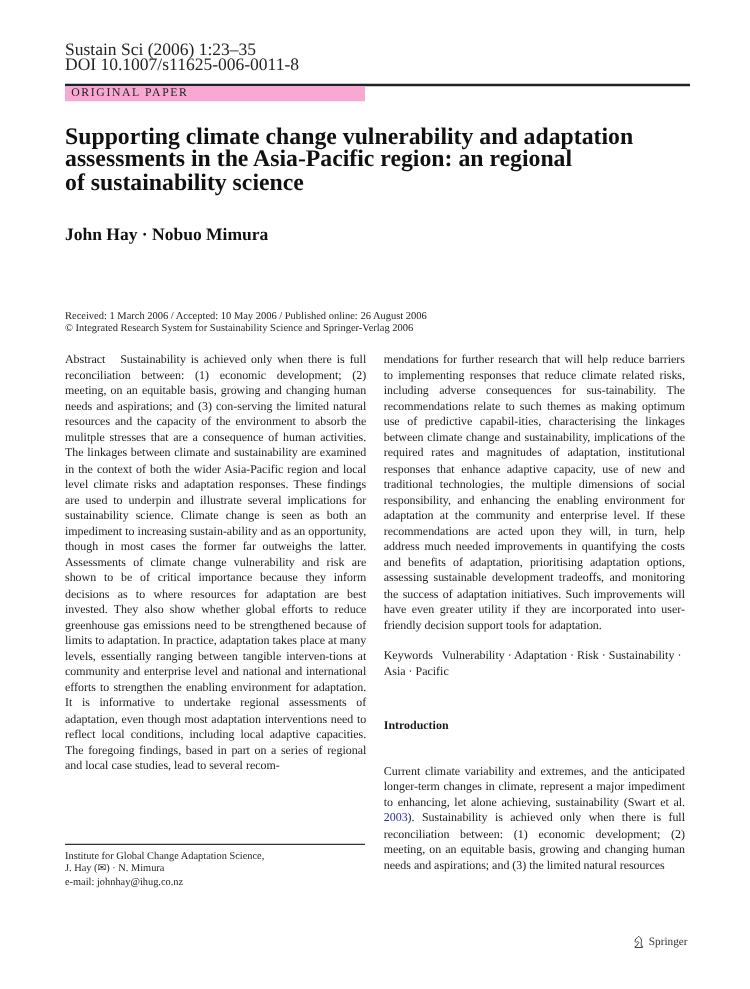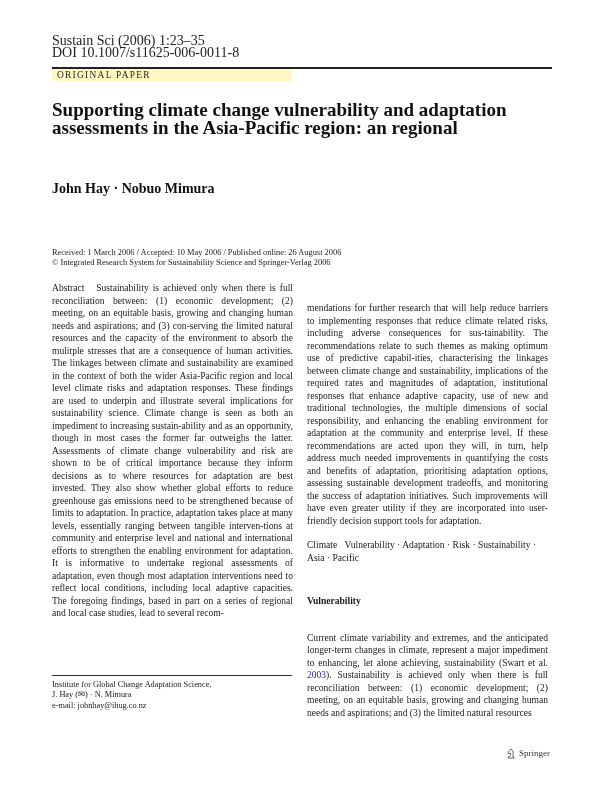--- a/index.html
+++ b/index.html
@@ -3,31 +3,31 @@
 <meta charset="utf-8">
 <style>
   html, body { margin: 0; padding: 0; background: #ffffff; }
   body { width: 600px; height: 791px; position: relative; overflow: hidden;
          font-family: "Liberation Serif", "DejaVu Serif", serif; color: #1a1a1a; }
   .abs { position: absolute; }
   .journal-line { left: 52px; font-size: 14px; line-height: 11px; color: #222; }
   #journal-ref { top: 35px; }
   #doi { top: 47px; }
   .top-rule { left: 52px; top: 67px; width: 500px; height: 1.5px; background: #222; }
-  .banner { left: 52px; top: 68.5px; width: 240px; height: 12.5px; background: #fef9c3;
+  .banner { left: 52px; top: 68.5px; width: 240px; height: 12.5px; background: #f9a8d4;
             font-size: 9.4px; letter-spacing: 1.3px; line-height: 12.5px; padding-left: 5px;
             box-sizing: border-box; color: #222; }
   .title { left: 52px; top: 101px; width: 470px; font-weight: bold; font-size: 19px;
            line-height: 18.3px; color: #111; }
   .authors { left: 52px; top: 181px; font-weight: bold; font-size: 14px; color: #111; text-align: center; }
   .history { left: 52px; top: 248px; font-size: 8.4px; line-height: 10px; color: #222; width: 460px; }
   .col { width: 241px; font-size: 9.55px; line-height: 12.5px; text-align: justify; color: #1a1a1a; }
   .col p { margin: 0; }
   .col-left { left: 52px; top: 282px; }
-  .col-right { left: 307px; top: 282px; margin-top: 20px; }
+  .col-right { left: 307px; top: 282px; }
   .bold { font-weight: normal; }
   .kw-block { margin-top: 12px !important; text-align: left !important; }
   .section-head { font-weight: bold; margin-top: 31px !important; }
   .intro-para { margin-top: 24px !important; }
   .cite-link { color: #2a2aa8; text-decoration: none; }
   .foot-rule { left: 52px; top: 675px; width: 240px; height: 1px; background: #333; }
   .footnote { left: 52px; top: 680px; font-size: 8.3px; line-height: 10.3px; color: #222; width: 240px; }
   .footnote div { white-space: nowrap; }
   .springer { left: 506px; top: 748px; font-size: 9px; color: #333; display: flex; align-items: flex-start; gap: 3px; }
   .springer svg { display: block; }
@@ -38,41 +38,42 @@
 
 <div class="abs journal-line" id="journal-ref">Sustain Sci (2006) 1:23–35</div>
 <div class="abs journal-line" id="doi">DOI 10.1007/s11625-006-0011-8</div>
 
 <div class="abs top-rule"></div>
 <div class="abs banner">ORIGINAL PAPER</div>
 
 <div class="abs title">
   <span class="nl">Supporting climate change vulnerability and adaptation</span>
   <span class="nl">assessments in the Asia-Pacific region: an regional</span>
+  <span class="nl">of sustainability science</span>
 </div>
 
 <div class="abs authors">John Hay · Nobuo Mimura</div>
 
 <div class="abs history">
   <div>Received: 1 March 2006 / Accepted: 10 May 2006 / Published online: 26 August 2006</div>
   <div>© Integrated Research System for Sustainability Science and Springer-Verlag 2006</div>
 </div>
 
 <div class="abs col col-left">
   <p>
     <span class="bold">Abstract</span>&nbsp;&nbsp;&nbsp;<span>Sustainability is achieved only when there is full reconciliation between: (1) economic development; (2) meeting, on an equitable basis, growing and changing human needs and aspirations; and (3) con-serving the limited natural resources and the capacity of the environment to absorb the mulitple stresses that are a consequence of human activities. The linkages between climate and sustainability are examined in the context of both the wider Asia-Pacific region and local level climate risks and adaptation responses. These findings are used to underpin and illustrate several implications for sustainability science. Climate change is seen as both an impediment to increasing sustain-ability and as an opportunity, though in most cases the former far outweighs the latter. Assessments of climate change vulnerability and risk are shown to be of critical importance because they inform decisions as to where resources for adaptation are best invested. They also show whether global efforts to reduce greenhouse gas emissions need to be strengthened because of limits to adaptation. In practice, adaptation takes place at many levels, essentially ranging between tangible interven-tions at community and enterprise level and national and international efforts to strengthen the enabling environment for adaptation. It is informative to undertake regional assessments of adaptation, even though most adaptation interventions need to reflect local conditions, including local adaptive capacities. The foregoing findings, based in part on a series of regional and local case studies, lead to several recom-</span>
   </p>
 </div>
 
 <div class="abs col col-right">
   <p>mendations for further research that will help reduce barriers to implementing responses that reduce climate related risks, including adverse consequences for sus-tainability. The recommendations relate to such themes as making optimum use of predictive capabil-ities, characterising the linkages between climate change and sustainability, implications of the required rates and magnitudes of adaptation, institutional responses that enhance adaptive capacity, use of new and traditional technologies, the multiple dimensions of social responsibility, and enhancing the enabling environment for adaptation at the community and enterprise level. If these recommendations are acted upon they will, in turn, help address much needed improvements in quantifying the costs and benefits of adaptation, prioritising adaptation options, assessing sustainable development tradeoffs, and monitoring the success of adaptation initiatives. Such improvements will have even greater utility if they are incorporated into user-friendly decision support tools for adaptation.</p>
   <p class="kw-block">
-    <span class="bold">Climate</span>&nbsp;&nbsp;&nbsp;<span>Vulnerability · Adaptation · Risk · Sustainability · Asia · Pacific</span>
+    <span class="bold">Keywords</span>&nbsp;&nbsp;&nbsp;<span>Vulnerability · Adaptation · Risk · Sustainability · Asia · Pacific</span>
   </p>
-  <p class="section-head">Vulnerability</p>
+  <p class="section-head">Introduction</p>
   <p class="intro-para">
     <span>Current climate variability and extremes, and the anticipated longer-term changes in climate, represent a major impediment to enhancing, let alone achieving, sustainability (Swart et al. </span><a class="cite-link" href="#">2003</a><span>). Sustainability is achieved only when there is full reconciliation between: (1) economic development; (2) meeting, on an equitable basis, growing and changing human needs and aspirations; and (3) the limited natural resources</span>
   </p>
 </div>
 
 <div class="abs foot-rule"></div>
 <div class="abs footnote">
   <div>Institute for Global Change Adaptation Science,</div>
   <div>J. Hay (✉) · N. Mimura</div>
   <div>e-mail: johnhay@ihug.co.nz</div>

